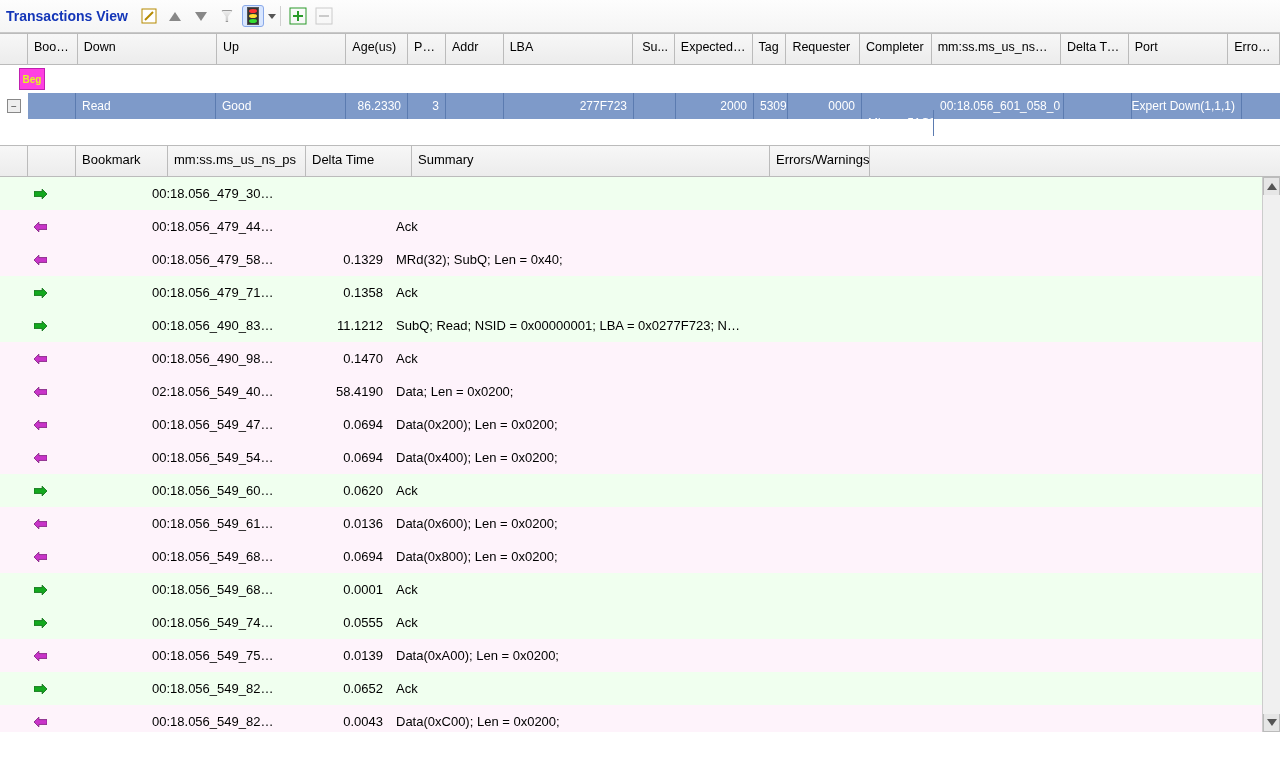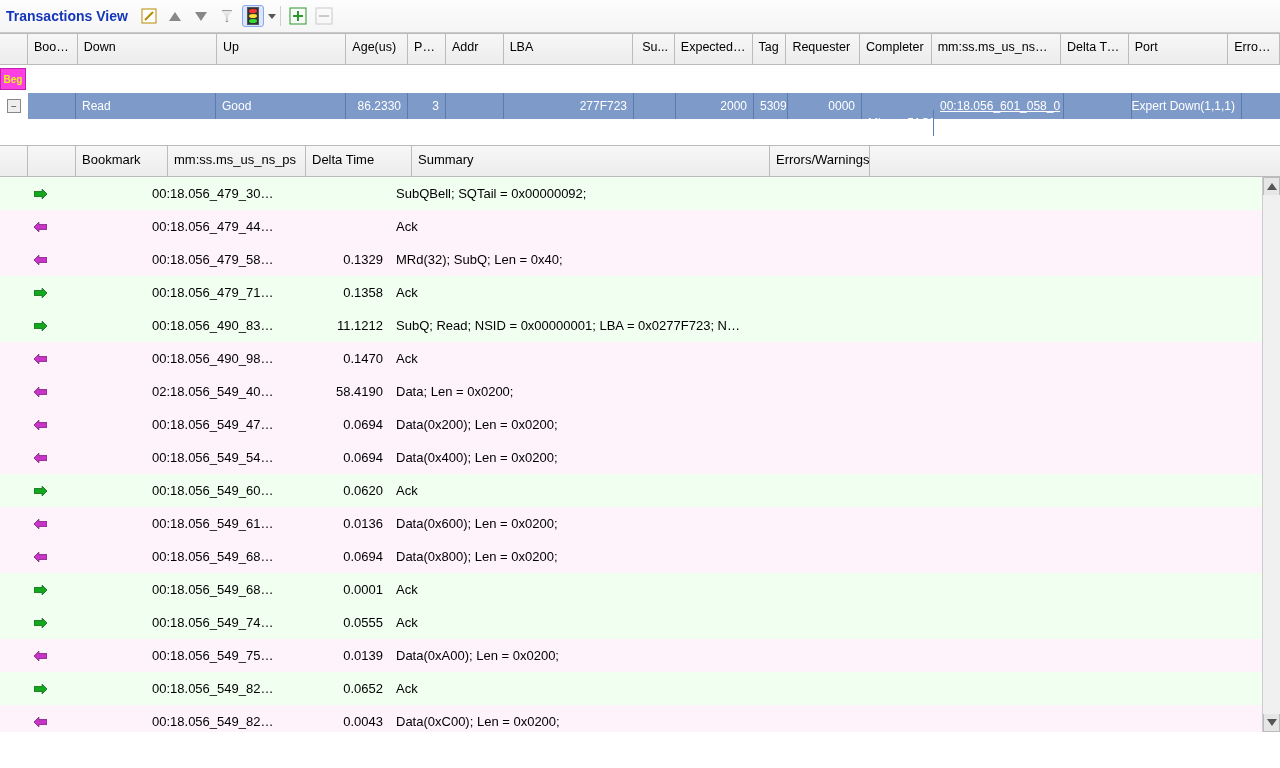--- a/index.html
+++ b/index.html
@@ -58,21 +58,21 @@
     background:linear-gradient(#f7f7f7,#ececec);
     font-size:12.5px;
   }
   .topcols .cell {
     border-right:1px solid #bbb;
     padding:6px 6px 16px 6px;
     overflow:hidden;white-space:nowrap;text-overflow:ellipsis;
   }
 
   
-  .tag-row{display:flex;align-items:center;height:28px;}
+  .tag-row{display:flex;align-items:center;height:28px;padding-left:19px;}
   .tag-row .beg{
     width:26px;height:22px;background:#ff3fe2;color:#e3f71f;font-size:10px;font-weight:bold;
     display:flex;align-items:center;justify-content:center;border:1px solid #c020b0;
   }
   .summary-row{
     display:flex;height:26px;background:#7e9ac9;color:#fff;font-size:12px;align-items:center;
   }
   .summary-row .sc{border-right:1px solid #5b7bb0;padding:0 6px;display:flex;align-items:center;height:100%;overflow:hidden;white-space:nowrap;}
   .summary-row .sc.right{justify-content:flex-end;}
   .collapse-box{
@@ -108,21 +108,21 @@
   .vscroll .dtri{width:0;height:0;border-left:5px solid transparent;border-right:5px solid transparent;border-top:7px solid #555;}
 
   
   .w-book{width:50px;} .w-down{width:140px;} .w-up{width:130px;} .w-age{width:62px;}
   .w-pen{width:38px;} .w-addr{width:58px;} .w-lba{width:130px;} .w-su{width:42px;text-align:right;}
   .w-exp{width:78px;} .w-tag{width:34px;} .w-req{width:74px;} .w-comp{width:72px;}
   .w-time{width:130px;} .w-dtime{width:68px;} .w-port{width:100px;} .w-err{width:52px;} .sw-gap{width:48px;} .sw-down{width:140px;text-align:right;} .sw-up{width:130px;}
   .sw-age{width:62px;text-align:right;} .sw-pen{width:38px;text-align:right;}
   .sw-addr{width:58px;} .sw-lba{width:130px;text-align:left;} .sw-su{width:42px;}
   .sw-exp{width:78px;text-align:right;} .sw-tag{width:34px;} .sw-req{width:74px;text-align:right;}
-  .sw-comp{width:72px;margin-top:33px;} .sw-time{width:130px;text-decoration:underline;} .sw-dtime{width:68px;}
+  .sw-comp{width:72px;margin-top:33px;} .sw-time{width:130px;} .sw-dtime{width:68px;}
   .sw-port{width:110px;text-align:right;}
 
   .iw-arrow{width:28px;} .iw-gap{width:48px;} .iw-book{width:92px;}
   .iw-time{width:138px;} .iw-delta{width:106px;text-align:right;}
   .iw-sum{width:358px;} .iw-err{width:100px;}
 </style>
 </head>
 <body>
 
 <div class="titlebar">
@@ -227,21 +227,20 @@
       <div class="row out">
     <div class="c iw-arrow"></div>
     <div class="c arrow iw-gap">
       <svg class="arr green" viewBox="0 0 16 12">
             <polygon points="0,3 10,3 10,0 16,6 10,12 10,9 0,9"></polygon>
           </svg>
     </div>
     <div class="c iw-book"></div>
     <div class="c iw-time">00:18.056_479_308_4</div>
     <div class="c iw-delta"></div>
-    <div class="c iw-sum">SubQBell; SQTail = 0x00000092;</div>
     <div class="c iw-err"></div>
   </div>
       <div class="row in">
     <div class="c iw-arrow"></div>
     <div class="c arrow iw-gap">
       <svg class="arr mag" viewBox="0 0 16 12">
             <polygon points="16,3 6,3 6,0 0,6 6,12 6,9 16,9"></polygon>
           </svg>
     </div>
     <div class="c iw-book"></div>

